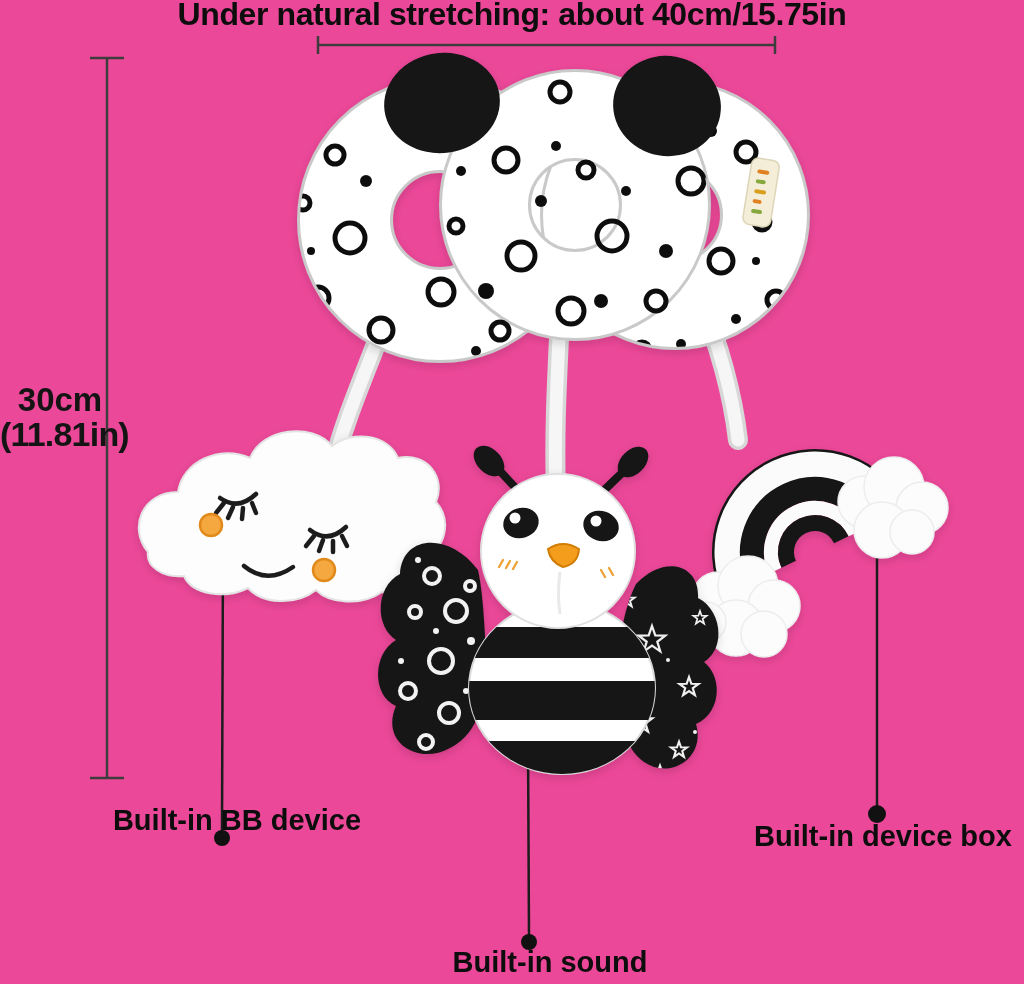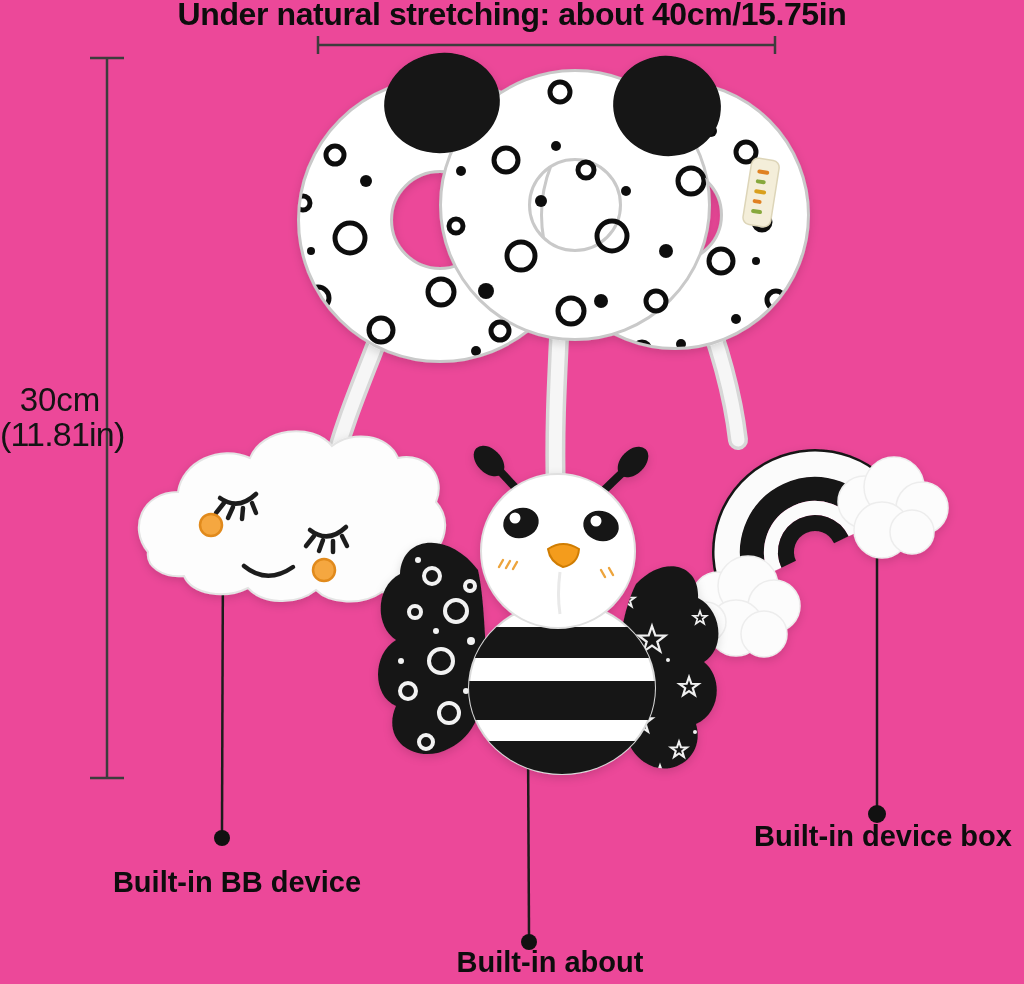--- a/index.html
+++ b/index.html
@@ -2,26 +2,26 @@
 <html><head>
 <meta charset="utf-8">
 <style>
   html,body{margin:0;padding:0;background:#fff;}
   body{width:1024px;height:984px;font-family:"Liberation Sans",sans-serif;}
   .stage{position:relative;width:1024px;height:984px;background:#ec4899;overflow:hidden;}
   .stage svg{position:absolute;left:0;top:0;}
   .title{position:absolute;top:-4px;left:0;width:1024px;text-align:center;
          font-size:32px;font-weight:700;color:#0d0d0d;letter-spacing:-0.4px;}
   .dim-left{position:absolute;left:0;top:383px;width:120px;text-align:center;
-            color:#141414;font-weight:400;line-height:1.04;}
+            color:#141414;font-weight:700;line-height:1.04;}
   .dim-left .cm{font-size:33px;}
   .dim-left .in{font-size:34px;letter-spacing:-0.8px;text-align:center;}
   .callout{position:absolute;font-weight:700;color:#0d0d0d;font-size:29px;
            white-space:nowrap;text-align:center;}
-  .callout-bb{left:103px;top:866px;width:268px;}
+  .callout-bb{left:103px;top:804px;width:268px;}
   .callout-bell{left:452px;top:946px;width:196px;}
   .callout-sound{left:750px;top:820px;width:266px;}
 </style>
 </head>
 <body>
 
 <div class="stage">
 
 <svg width="1024" height="984" viewBox="0 0 1024 984">
   <defs>
@@ -257,16 +257,16 @@
 </svg>
 
   <div class="title">Under natural stretching: about 40cm/15.75in</div>
 
   <div class="dim-left">
     <div class="cm">30cm</div>
     <div class="in">(11.81in)</div>
   </div>
 
   <div class="callout callout-bb">Built-in BB device</div>
-  <div class="callout callout-bell">Built-in about</div>
+  <div class="callout callout-bell">Built-in sound</div>
   <div class="callout callout-sound">Built-in device box</div>
 
 </div>
 
 </body></html>

